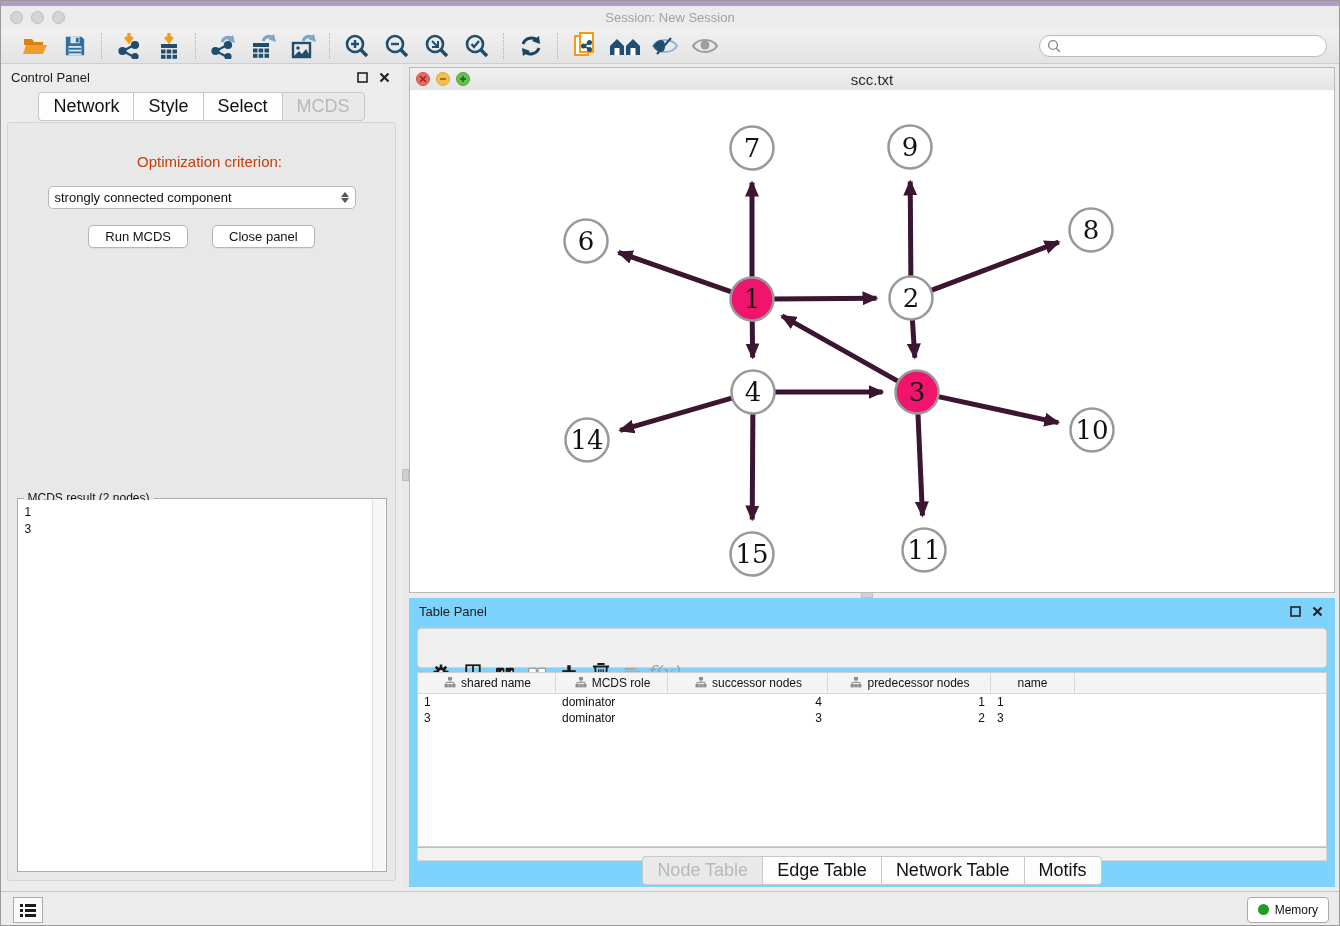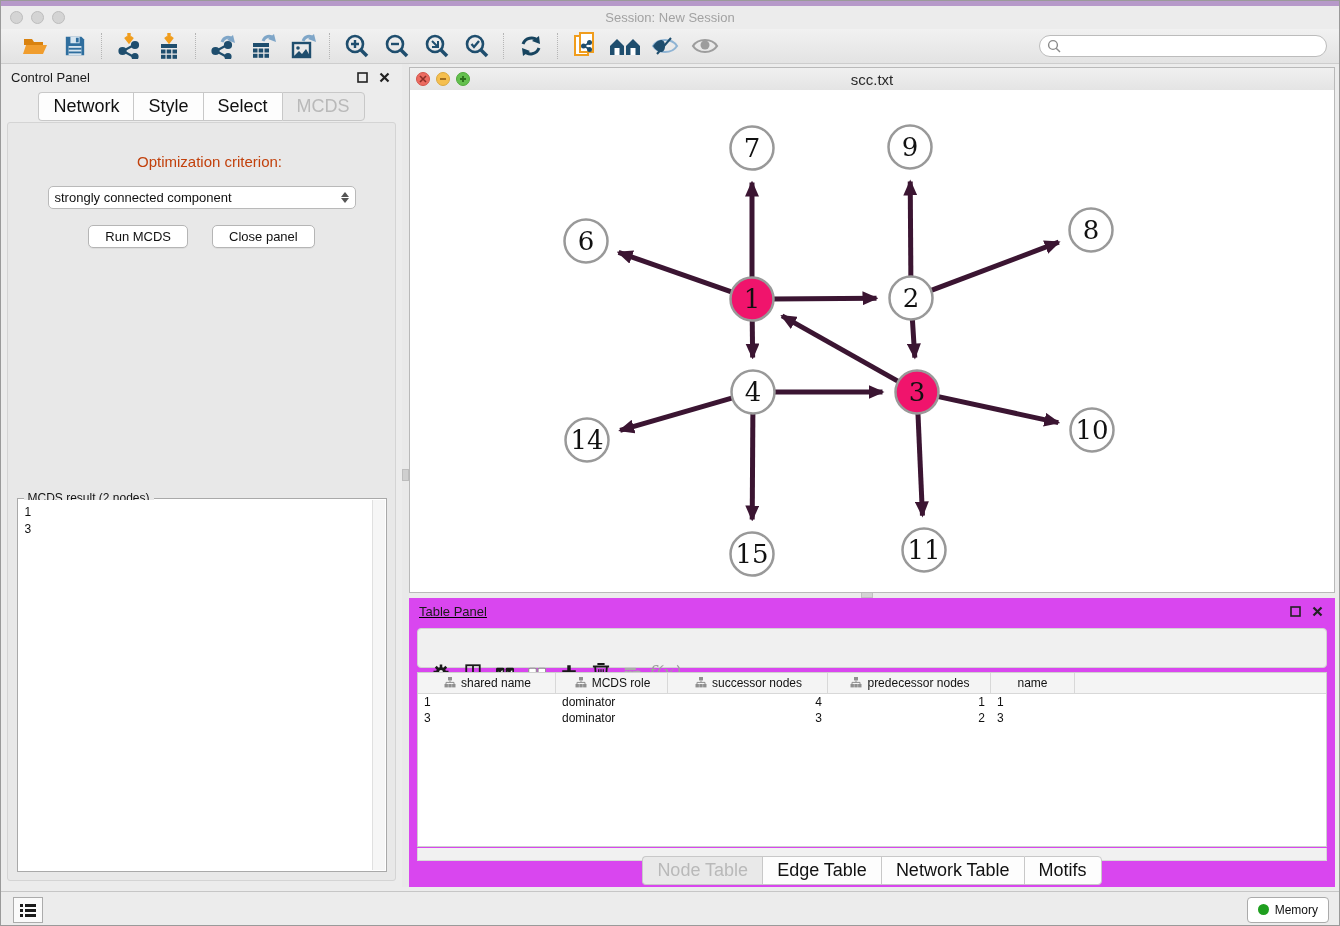--- a/index.html
+++ b/index.html
@@ -63,21 +63,21 @@
               border:1px solid #b9b9b9;box-sizing:border-box;}
   .net-titlebar{height:22px;background:linear-gradient(#f0f0f0,#e4e4e4);border-bottom:1px solid #c6c6c6;
                 position:relative;display:flex;align-items:center;}
   .net-title{position:absolute;left:0;right:0;text-align:center;font-size:15px;color:#2a2a2a;}
   .tl{width:12px;height:12px;border-radius:50%;margin-left:6px;position:relative;display:flex;align-items:center;justify-content:center;}
   .tl.red{background:#ec6b60;border:1px solid #d3554b;}
   .tl.yellow{background:#f5bf4f;border:1px solid #dba93e;}
   .tl.green{background:#64c04e;border:1px solid #50a93c;}
   .net-canvas{position:absolute;left:0;top:22px;right:0;bottom:0;background:#fff;}
   
-  .table-panel{position:absolute;left:408px;top:597px;width:926px;height:289px;background:#d946ef;text-decoration:underline;}
+  .table-panel{position:absolute;left:408px;top:597px;width:926px;height:289px;background:#7dd3fc;}
   .tp-toolbar{margin:4px 8px 0 8px;height:40px;background:#f0f0f0;border:1px solid #d2d2d2;border-radius:4px;
               display:flex;align-items:center;gap:14px;padding-left:14px;box-sizing:border-box;}
   .tp-icon{width:18px;height:26px;display:flex;align-items:center;justify-content:center;margin-top:47px;}
   .fx-label{font-size:19px;color:#9f9f9f;font-family:"DejaVu Serif",serif;font-style:italic;}
   .tp-table{position:absolute;left:8px;right:8px;top:74px;bottom:40px;background:#fff;border:1px solid #cfcfcf;overflow:hidden;}
   .thead{display:flex;height:20px;border-bottom:1px solid #d8d8d8;background:#f4f4f4;}
   .th{display:flex;align-items:center;justify-content:center;gap:5px;font-size:12px;color:#111;
       border-right:1px solid #d8d8d8;box-sizing:border-box;}
   .th .tree-ic{margin-left:2px;}
   .trow{display:flex;height:16px;font-size:12px;color:#111;align-items:center;}

